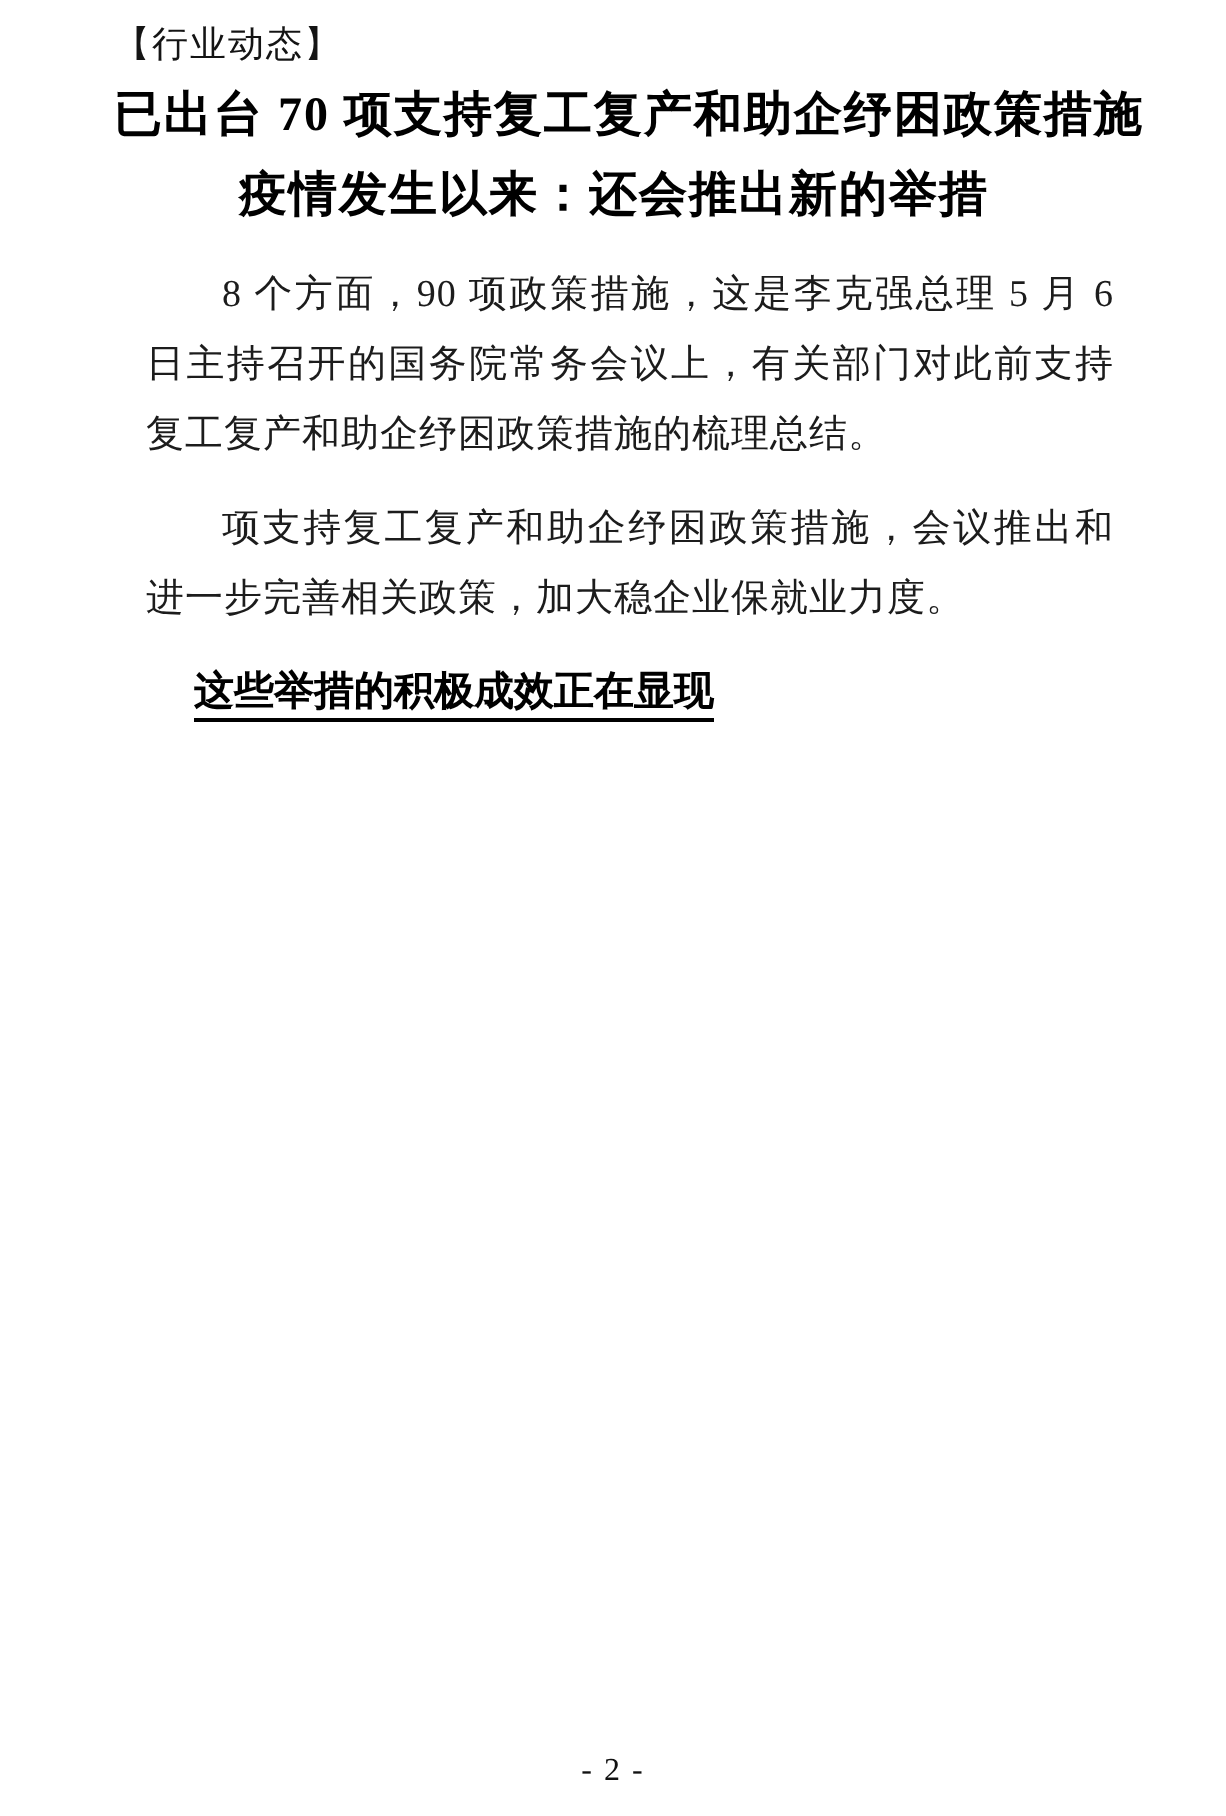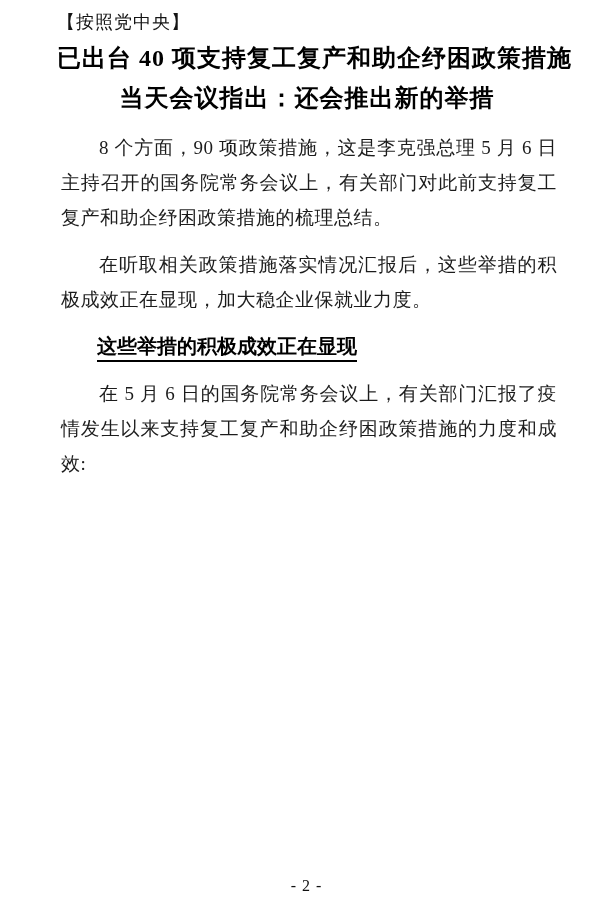--- a/index.html
+++ b/index.html
@@ -37,21 +37,21 @@
     letter-spacing: 1px;
   }
   .body-para {
     font-family: "Liberation Serif", serif;
     font-size: 19px;
     line-height: 35px;
     letter-spacing: 0.5px;
     text-align: justify;
     text-indent: 2em;
     color: #1c1c1c;
-    margin: 0 0 12px 4px;
+    margin: 0 0 12px 16px;
   }
   .subheading {
     font-family: "Liberation Sans", sans-serif;
     font-size: 20px;
     font-weight: 700;
     line-height: 35px;
     text-indent: 2em;
     color: #000000;
     margin: 0 0 12px 0;
   }
@@ -74,36 +74,35 @@
     letter-spacing: 1px;
     color: #111111;
   }
 </style>
 </head>
 <body>
 
 <div class="page">
   <div class="content">
 
-    <div class="section-label">【按照党中央】</div>
+    <div class="section-label">【行业动态】</div>
 
     <h1 class="doc-title">
-      <span class="title-line">已出台 40 项支持复工复产和助企纾困政策措施</span>
-      <span class="title-line">当天会议指出：还会推出新的举措</span>
+      <span class="title-line">已出台 70 项支持复工复产和助企纾困政策措施</span>
+      <span class="title-line">疫情发生以来：还会推出新的举措</span>
     </h1>
 
     <p class="body-para">8 个方面，90 项政策措施，这是李克强总理 5 月 6 日主持召开的国务院常务会议上，有关部门对此前支持复工复产和助企纾困政策措施的梳理总结。</p>
 
 
-    <p class="body-para">在听取相关政策措施落实情况汇报后，这些举措的积极成效正在显现，加大稳企业保就业力度。</p>
+    <p class="body-para">项支持复工复产和助企纾困政策措施，会议推出和进一步完善相关政策，加大稳企业保就业力度。</p>
 
 
     <p class="subheading">
       <span class="subheading-text">这些举措的积极成效正在显现</span>
     </p>
 
 
-    <p class="body-para">在 5 月 6 日的国务院常务会议上，有关部门汇报了疫情发生以来支持复工复产和助企纾困政策措施的力度和成效:</p>
 
   </div>
 
   <div class="page-footer">- 2 -</div>
 </div>
 
 </body></html>

